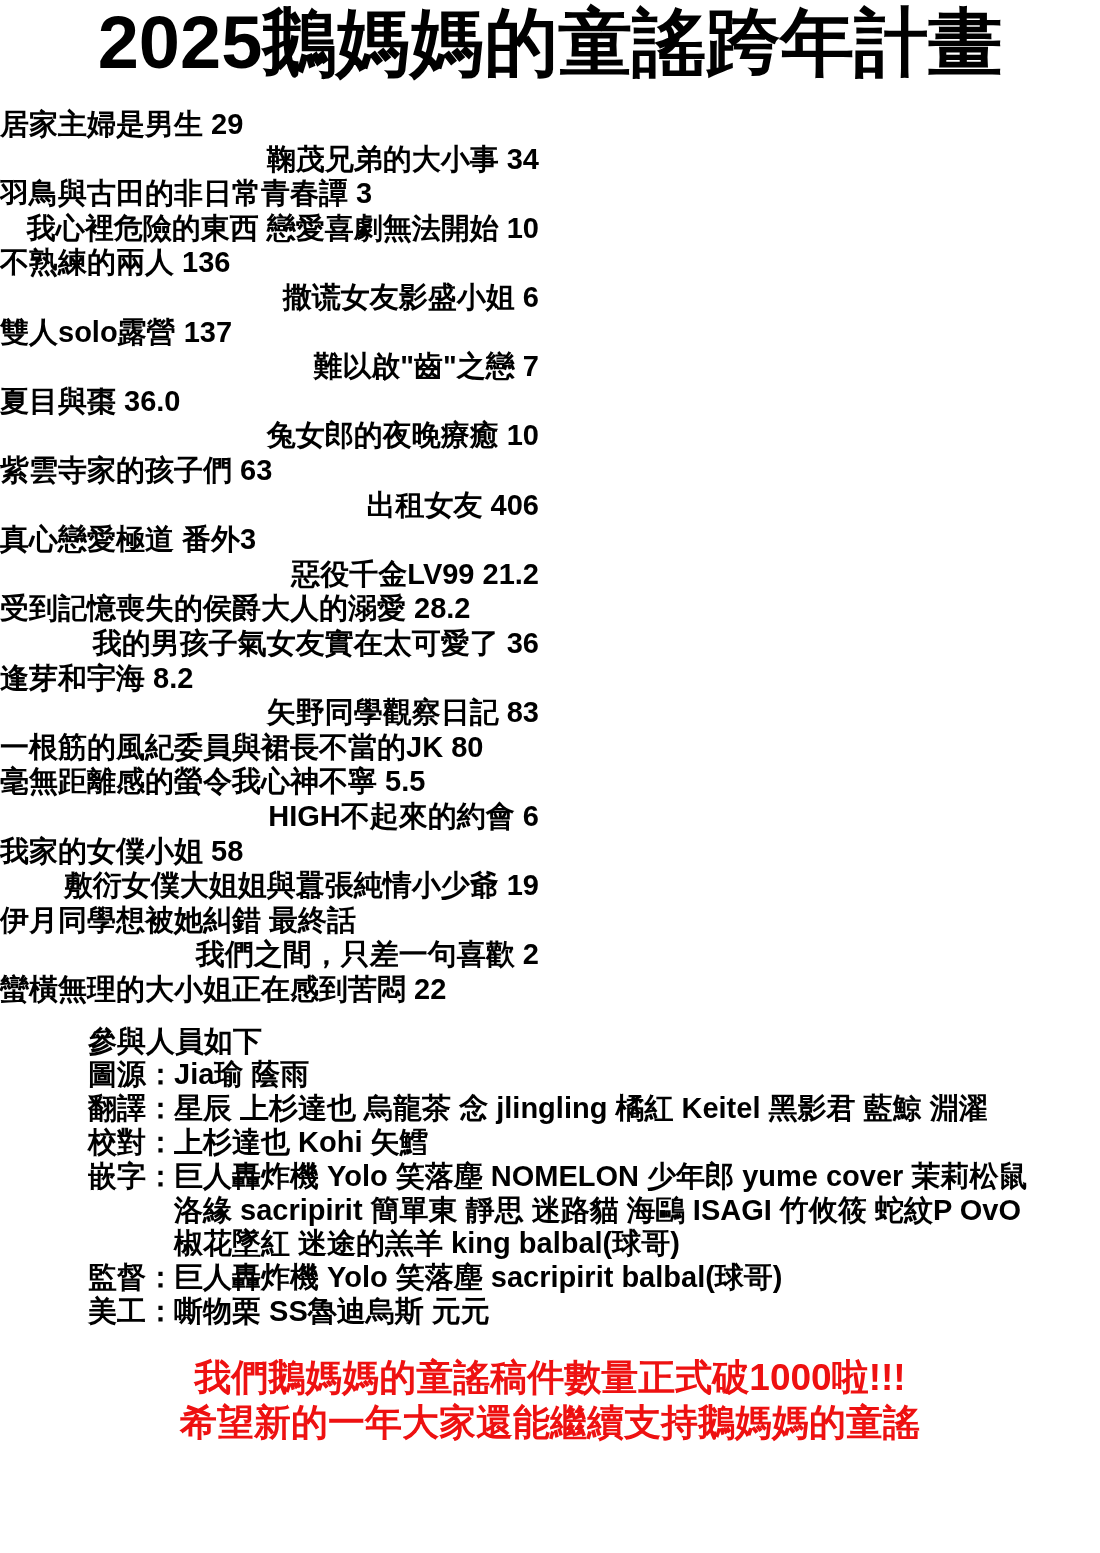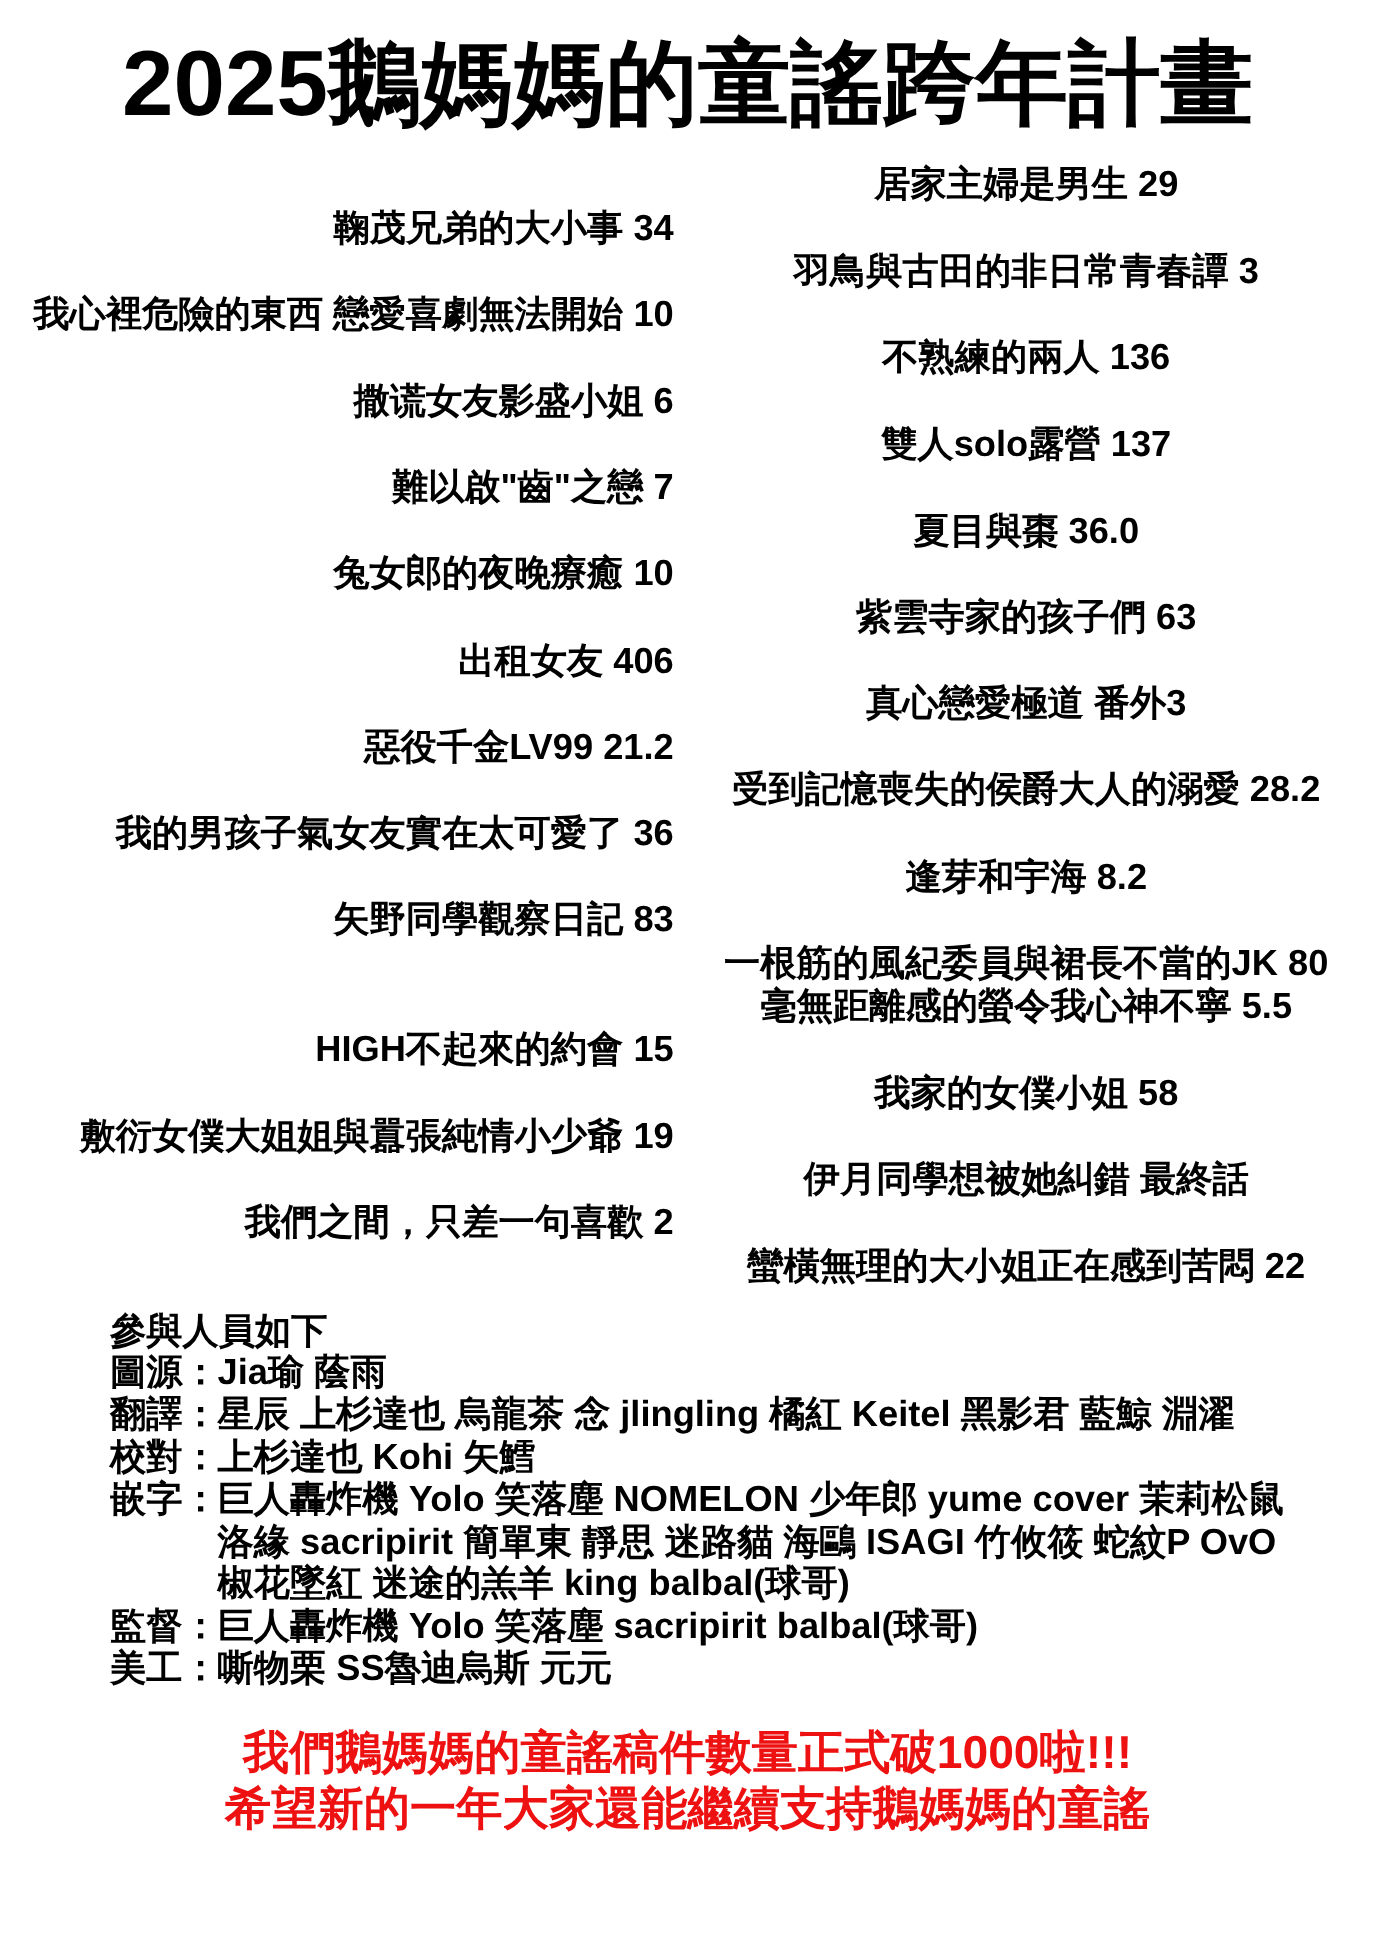--- a/index.html
+++ b/index.html
@@ -8,42 +8,40 @@
     background: #ffffff;
   }
   body {
     height: 1553px;
     overflow: hidden;
     font-family: "Liberation Sans", "DejaVu Sans", sans-serif;
     font-weight: bold;
     color: #000000;
   }
   .page-title {
-    padding-top: 24px;
     text-align: center;
     font-size: 74px;
     line-height: 1.15;
     letter-spacing: 0px;
     white-space: nowrap;
   }
   .series-list {
     margin-top: 22px;
     font-size: 29px;
   }
   .series-row {
     line-height: 34.6px;
     white-space: nowrap;
   }
   .series-row.left {
     width: 539px;
     text-align: right;
   }
   .series-row.right {
-    padding-left: 542px;
-    text-align: center;
+    text-align: left;
   }
   .credits {
     margin: 18px 0 0 88px;
     font-size: 29px;
   }
   .credits-header {
     line-height: 33.8px;
     white-space: nowrap;
   }
   .credit-row {
@@ -91,21 +89,21 @@
     <div class="series-row right">紫雲寺家的孩子們 63</div>
     <div class="series-row left">出租女友 406</div>
     <div class="series-row right">真心戀愛極道 番外3</div>
     <div class="series-row left">惡役千金LV99 21.2</div>
     <div class="series-row right">受到記憶喪失的侯爵大人的溺愛 28.2</div>
     <div class="series-row left">我的男孩子氣女友實在太可愛了 36</div>
     <div class="series-row right">逢芽和宇海 8.2</div>
     <div class="series-row left">矢野同學觀察日記 83</div>
     <div class="series-row right">一根筋的風紀委員與裙長不當的JK 80</div>
     <div class="series-row right">毫無距離感的螢令我心神不寧 5.5</div>
-    <div class="series-row left">HIGH不起來的約會 15</div>
+    <div class="series-row left">HIGH不起來的約會 6</div>
     <div class="series-row right">我家的女僕小姐 58</div>
     <div class="series-row left">敷衍女僕大姐姐與囂張純情小少爺 19</div>
     <div class="series-row right">伊月同學想被她糾錯 最終話</div>
     <div class="series-row left">我們之間，只差一句喜歡 2</div>
     <div class="series-row right">蠻橫無理的大小姐正在感到苦悶 22</div>
   </div>
 
 <div class="credits">
   <div class="credits-header">參與人員如下</div>
   <div id="credit-entries">

